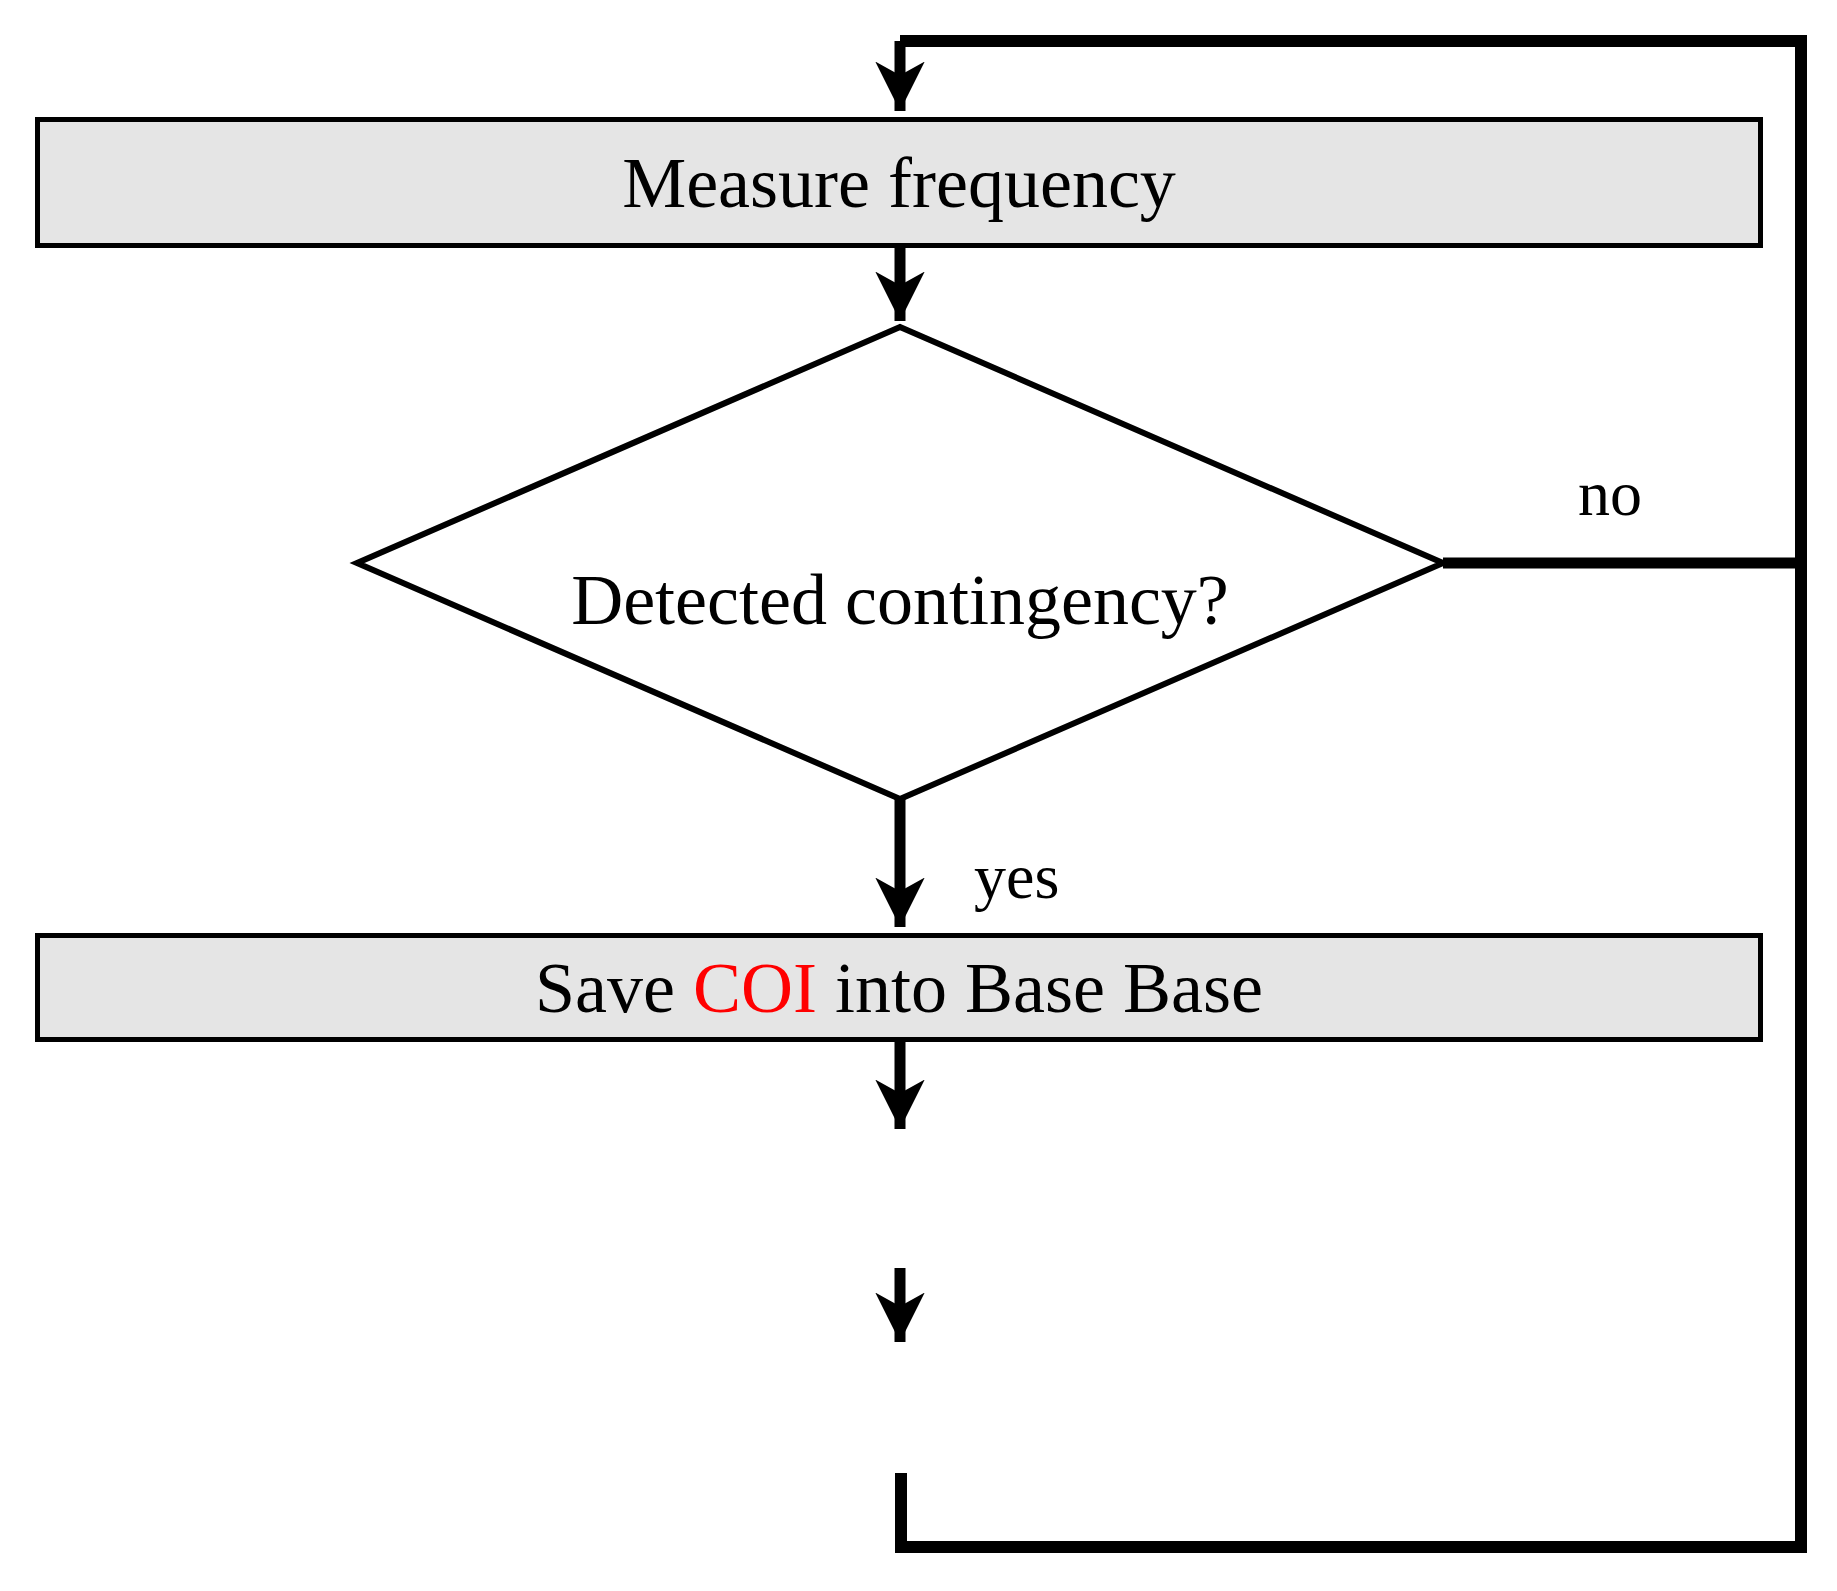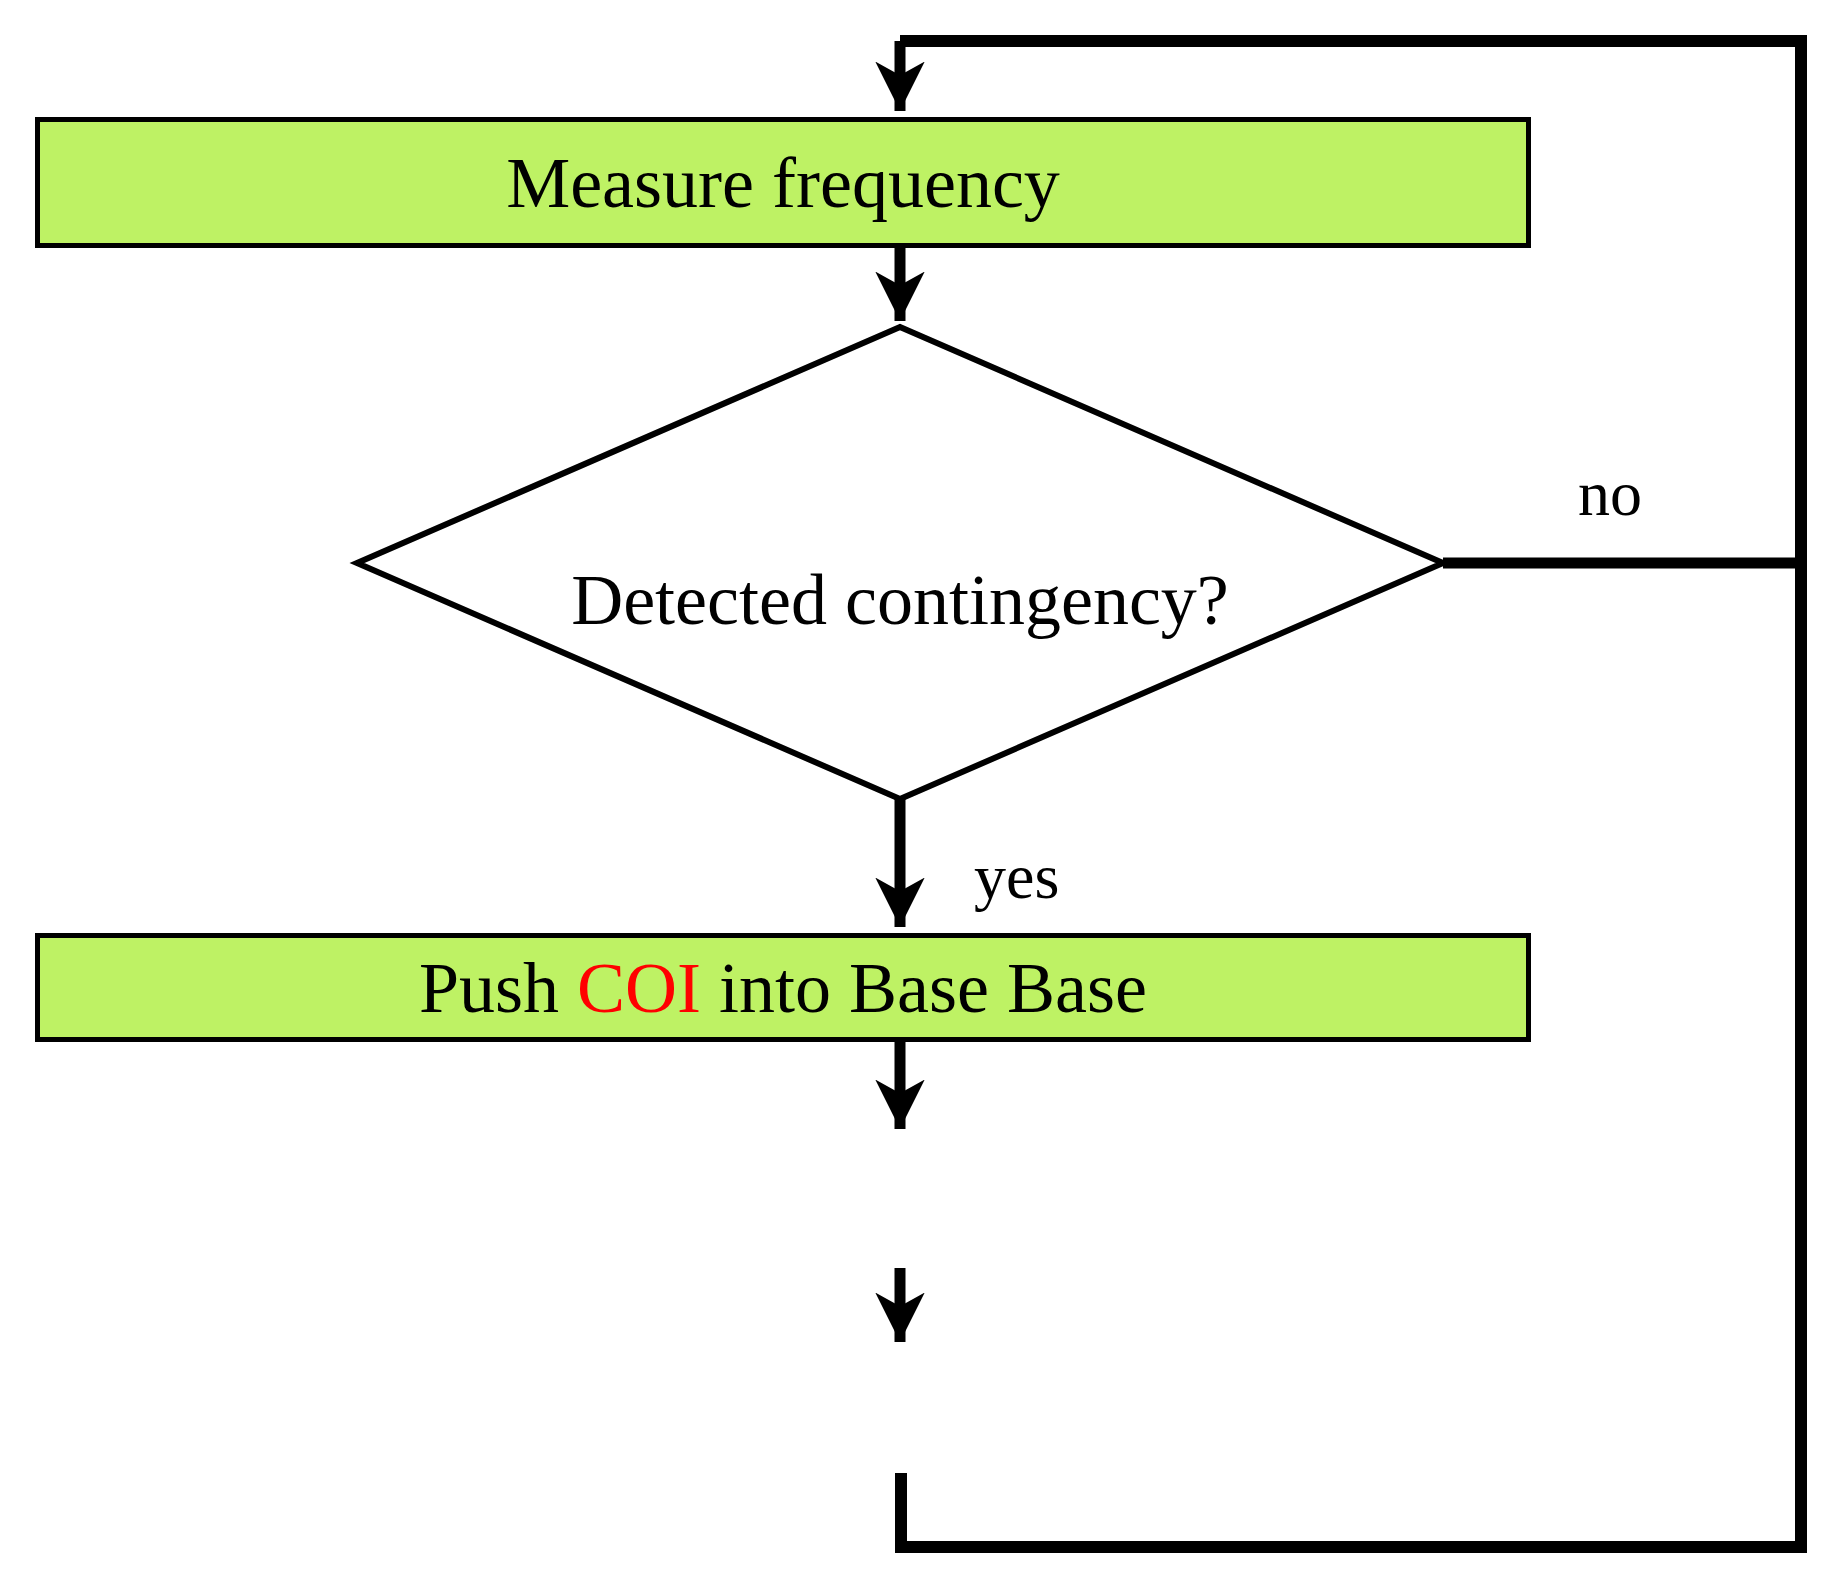--- a/index.html
+++ b/index.html
@@ -18,24 +18,24 @@
   #connectors {
     position: absolute;
     left: 0;
     top: 0;
     width: 1837px;
     height: 1591px;
   }
   .box {
     position: absolute;
     left: 35px;
-    width: 1496px;
+    width: 1728px;
     box-sizing: border-box;
     border: 5px solid #000000;
-    background: #bef264;
+    background: #e5e5e5;
     display: flex;
     align-items: center;
     justify-content: center;
     font-size: 72px;
     line-height: 1;
     white-space: pre;
     text-align: center;
   }
   #box-measure  { top: 117px;  height: 131px; }
   #box-save     { top: 933px;  height: 109px; }
@@ -93,18 +93,18 @@
 
   <div class="diamond-label">
     <span>Detected contingency?</span>
   </div>
 
   <div class="edge-label" id="label-no">no</div>
 
   <div class="edge-label" id="label-yes">yes</div>
 
   <div class="box" id="box-save">
-    <span>Push </span><span class="highlight">COI</span><span> into Base Base</span>
+    <span>Save </span><span class="highlight">COI</span><span> into Base Base</span>
   </div>
 
 
 
 </div>
 
 </body></html>

